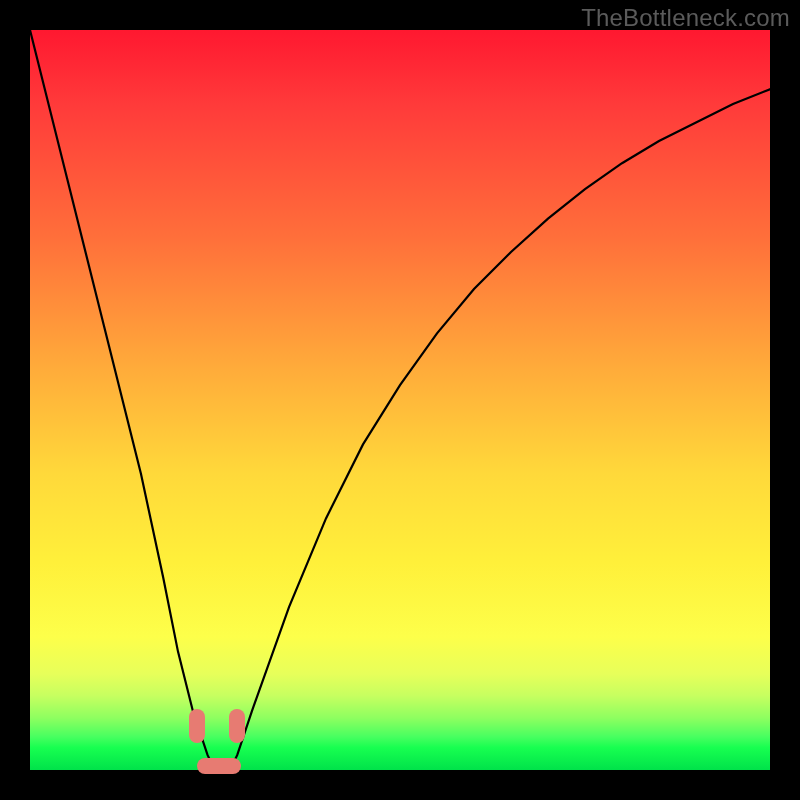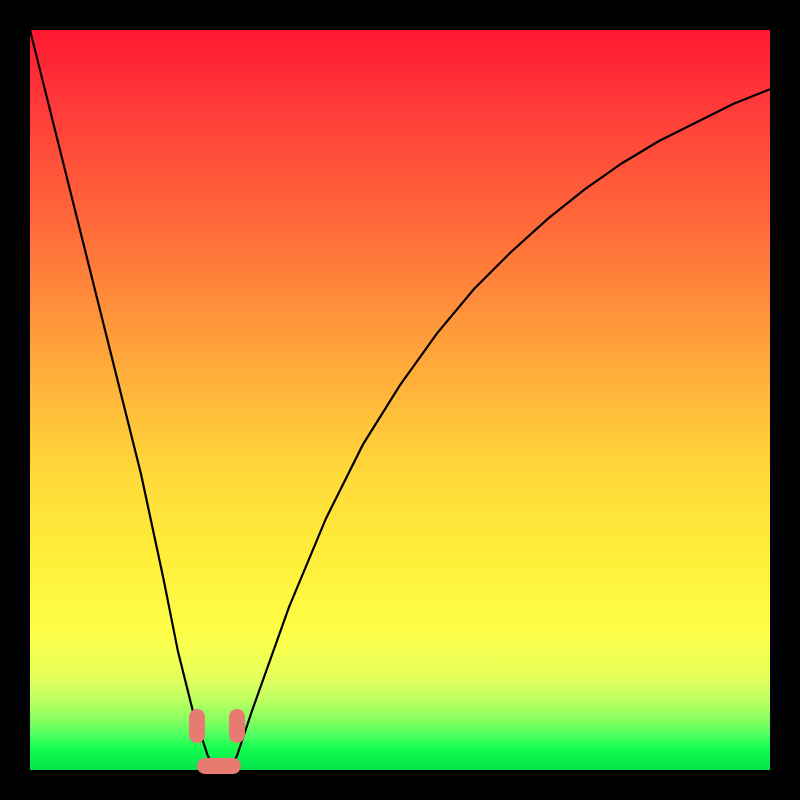--- a/index.html
+++ b/index.html
@@ -77,20 +77,21 @@
   .marker {
     position: absolute;
     background: #e77b72;
     border-radius: 10px;
   }
 </style>
 </head>
 <body>
 
 <div class="frame">
+  <div class="watermark">TheBottleneck.com</div>
 
   <div class="plot">
     <div class="gradient"></div>
 
     <svg class="curve-svg" viewBox="0 0 740 740" preserveAspectRatio="none">
       <path id="curve-path" fill="none" stroke="#000" stroke-width="2.2" stroke-linecap="round" d="M 0.00 0.00 L 37.00 148.00 L 74.00 296.00 L 111.00 444.00 L 133.20 547.60 L 148.00 621.60 L 162.80 680.80 L 177.60 725.20 L 185.00 740.00 L 192.40 740.00 L 199.80 740.00 L 207.20 725.20 L 214.60 703.00 L 222.00 680.80 L 259.00 577.20 L 296.00 488.40 L 333.00 414.40 L 370.00 355.20 L 407.00 303.40 L 444.00 259.00 L 481.00 222.00 L 518.00 188.70 L 555.00 159.10 L 592.00 133.20 L 629.00 111.00 L 666.00 92.50 L 703.00 74.00 L 740.00 59.20"></path>
     </svg>
 
     <div class="markers" id="markers">
         <div class="marker" style="width: 16px; height: 34px; left: 158.5px; top: 678.6px;"></div>

